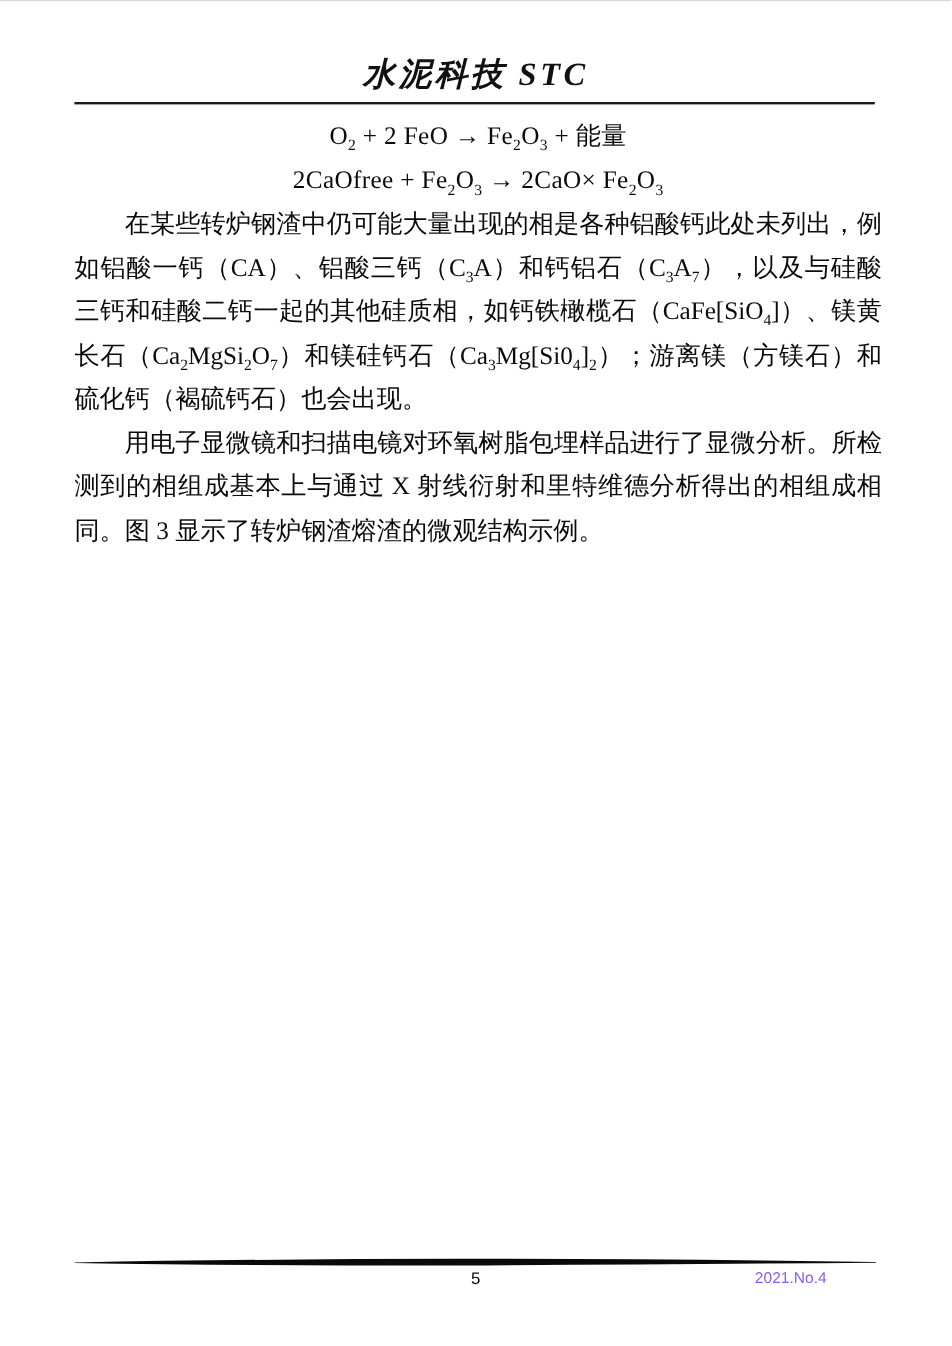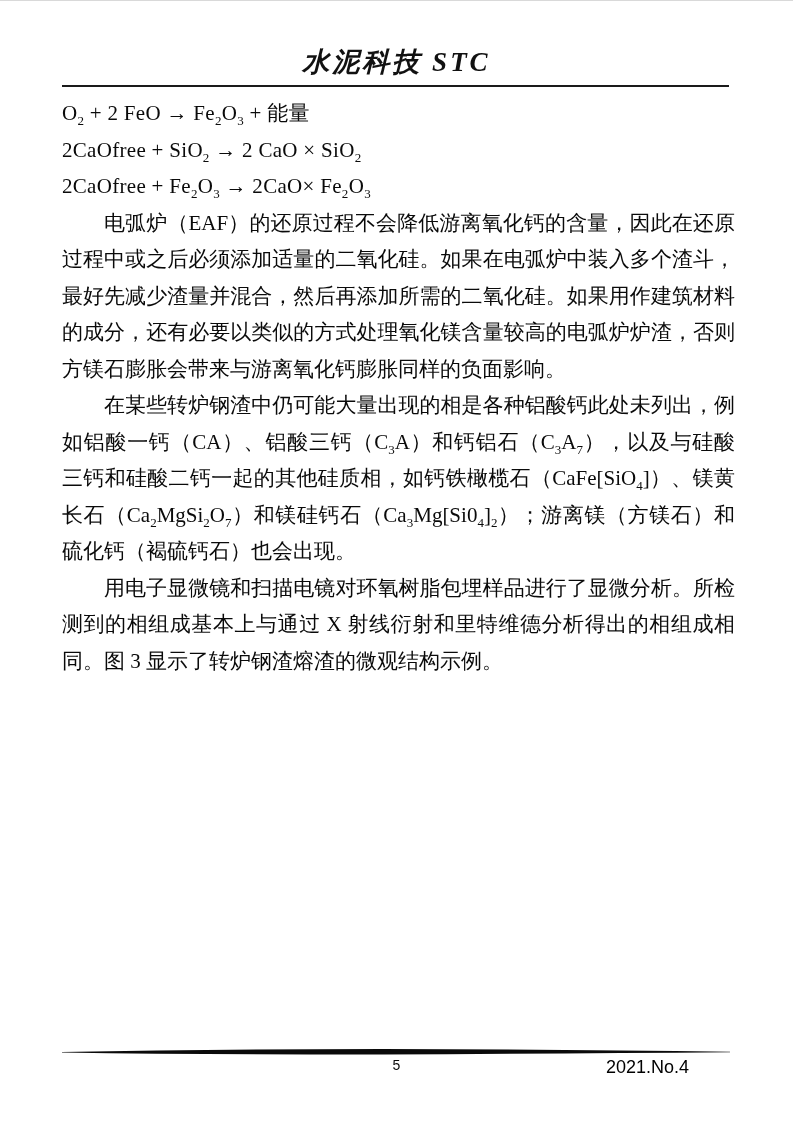--- a/index.html
+++ b/index.html
@@ -48,20 +48,21 @@
     text-align: justify;
     text-justify: inter-ideograph;
     color: #0a0a0a;
   }
   .body-text p {
     margin: 0;
     padding: 0;
     text-indent: 42px;
   }
   .equations {
+    text-align: center;
     text-indent: 0;
   }
   .eq-line {
     display: block;
     font-family: "Liberation Serif", serif;
     font-size: 21px;
     line-height: 36.5px;
     letter-spacing: 0.3px;
   }
   sub {
@@ -79,46 +80,44 @@
     width: 793px;
     text-align: center;
     font-family: "Liberation Sans", sans-serif;
     font-size: 14px;
     color: #0a0a0a;
   }
   .footer-issue {
     position: absolute;
     top: 1057px; right: 104px;
     font-family: "Liberation Sans", sans-serif;
-    font-size: 18px;
-    color: #000000;
+    font-size: 13px;
+    color: #8b5cf6;
   }
 </style>
 </head>
 <body>
 
 <div class="page">
 
   <div class="top-edge"></div>
 
   <div class="header-title">水泥科技 STC</div>
 
   <div class="header-rule"></div>
 
   <div class="body-text">
 
 
     <div class="equations">
       <span class="eq-line">O<sub>2</sub> + 2 FeO → Fe<sub>2</sub>O<sub>3</sub> + 能量</span>
-      <span class="eq-line">2CaOfree + SiO<sub>2</sub> → 2 CaO × SiO<sub>2</sub></span>
       <span class="eq-line">2CaOfree + Fe<sub>2</sub>O<sub>3</sub> → 2CaO× Fe<sub>2</sub>O<sub>3</sub></span>
     </div>
 
 
-    <p>电弧炉（EAF）的还原过程不会降低游离氧化钙的含量，因此在还原过程中或之后必须添加适量的二氧化硅。如果在电弧炉中装入多个渣斗，最好先减少渣量并混合，然后再添加所需的二氧化硅。如果用作建筑材料的成分，还有必要以类似的方式处理氧化镁含量较高的电弧炉炉渣，否则方镁石膨胀会带来与游离氧化钙膨胀同样的负面影响。</p>
 
     <p>在某些转炉钢渣中仍可能大量出现的相是各种铝酸钙此处未列出，例如铝酸一钙（CA）、铝酸三钙（C<sub>3</sub>A）和钙铝石（C<sub>3</sub>A<sub>7</sub>），以及与硅酸三钙和硅酸二钙一起的其他硅质相，如钙铁橄榄石（CaFe[SiO<sub>4</sub>]）、镁黄长石（Ca<sub>2</sub>MgSi<sub>2</sub>O<sub>7</sub>）和镁硅钙石（Ca<sub>3</sub>Mg[Si0<sub>4</sub>]<sub>2</sub>）；游离镁（方镁石）和硫化钙（褐硫钙石）也会出现。</p>
 
 
     <p>用电子显微镜和扫描电镜对环氧树脂包埋样品进行了显微分析。所检测到的相组成基本上与通过 X 射线衍射和里特维德分析得出的相组成相同。图 3 显示了转炉钢渣熔渣的微观结构示例。</p>
 
   </div>
 
   <svg class="footer-rule-svg" viewBox="0 0 670 10" preserveAspectRatio="none">
     <path d="M0,5 Q150,2.2 320,2 Q500,2.1 668,4.7 L668,5.2 Q500,6.6 320,7.6 Q150,7.7 0,5.4 Z" fill="#0a0a0a"></path>

